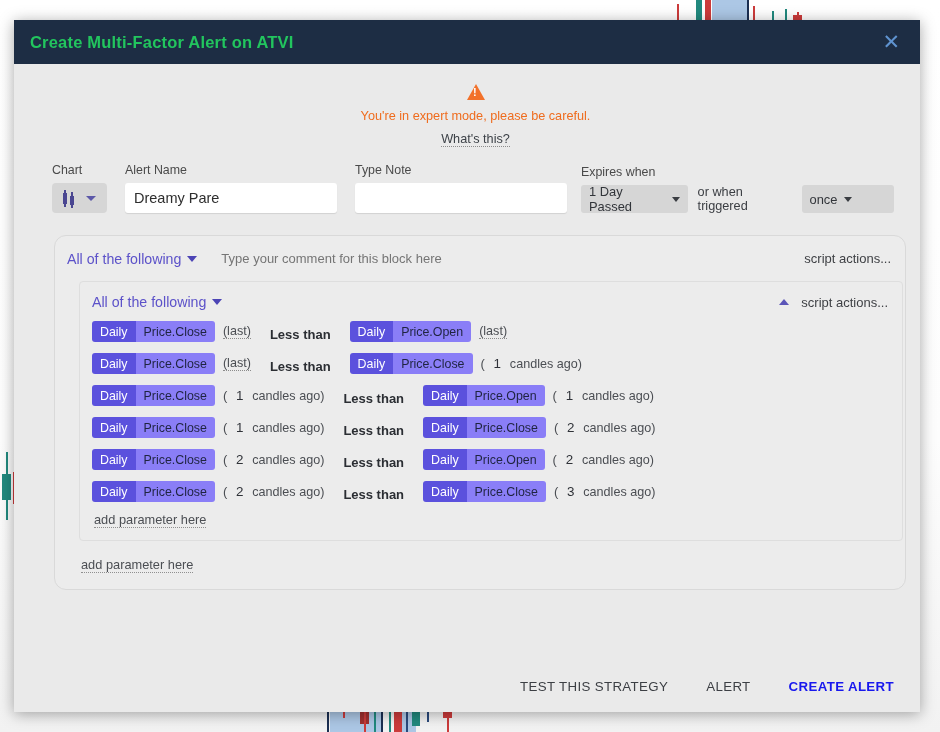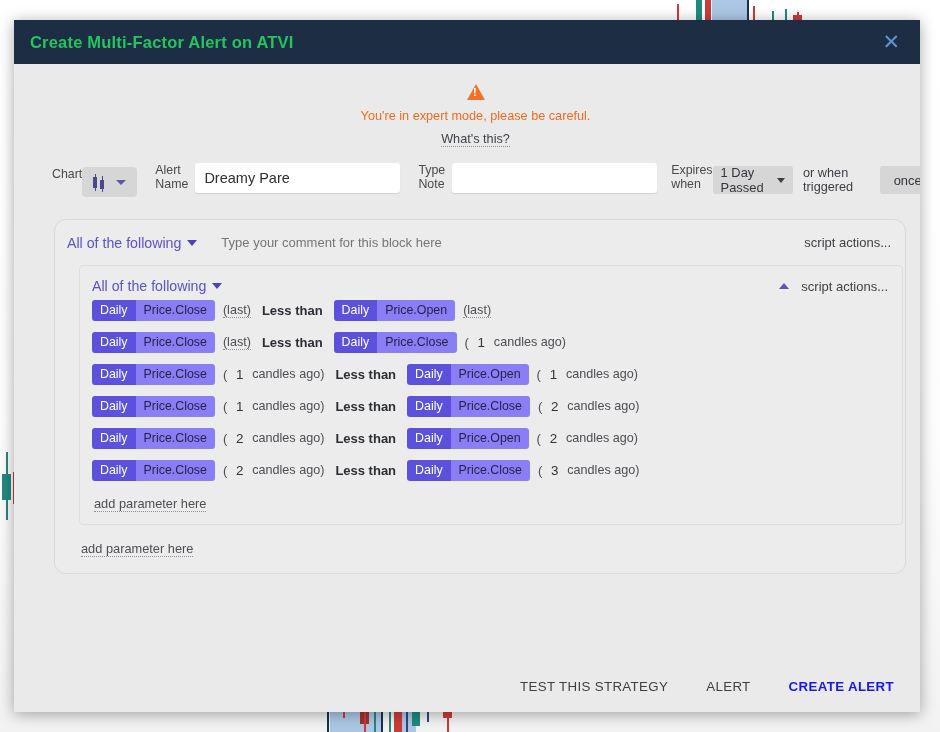--- a/index.html
+++ b/index.html
@@ -61,21 +61,21 @@
     color: #fff; font-size: 11px; font-weight: bold; line-height: 1;
   }
   #warn .msg { color: #ef6c1e; font-size: 12.7px; }
   #warn .whats {
     color: #3d4248; font-size: 12.7px; cursor: pointer;
     border-bottom: 1px dotted #8b8b8b;
   }
 
   
   #formrow { display: flex; align-items: flex-end; padding: 16px 0 0 12px; gap: 0; }
-  .fld { display: flex; flex-direction: row; }
+  .fld { display: flex; flex-direction: column; }
   .fld .lab { font-size: 12.4px; color: #4a4a4a; margin-bottom: 6px; }
   .chart-select {
     width: 55px; height: 30px; background: #d6d6d6; border-radius: 4px;
     display: flex; align-items: center; justify-content: space-around;
     cursor: pointer; padding: 0 5px;
   }
   .chart-ico { display: flex; align-items: center; gap: 3px; height: 16px; }
   .chart-ico i { display: block; width: 4px; background: #4a4691; position: relative; }
   .chart-ico i::before, .chart-ico i::after {
     content: ""; position: absolute; left: 1.2px; width: 1.6px; background: #4a4691;
@@ -97,21 +97,21 @@
     box-shadow: 0 1px 1px rgba(0,0,0,.10);
   }
   #alert-name-input { width: 212px; }
   #note-input { width: 212px; }
   #expires-group { display: flex; align-items: center; gap: 10px; }
   .pill-select {
     height: 28px; background: #d6d6d6; border-radius: 3px;
     display: flex; align-items: center; gap: 7px;
     padding: 0 8px; font-size: 12.9px; color: #32353a; cursor: pointer;
   }
-  .pill-select.wide { width: 96px; justify-content: flex-end; padding-right: 16px; }
+  .pill-select.wide { width: 96px; justify-content: flex-start; padding-right: 16px; }
   .caret-dk {
     width: 0; height: 0; border-left: 4.5px solid transparent;
     border-right: 4.5px solid transparent; border-top: 5px solid #3a3d42;
   }
   .mid-text { font-size: 12.7px; color: #3b3e43; }
 
   
   #outer-block {
     margin: 22px 0 0 14px; width: 852px;
     background: #ececec; border: 1px solid #d9d9d9; border-radius: 12px;
@@ -141,22 +141,22 @@
   }
 
   #inner-block {
     margin: 14px 0 0 12px; width: 824px;
     background: #ececec; border: 1px solid #dedede; border-radius: 4px;
     padding: 12px 14px 12px 12px;
   }
 
   
   .cond-row {
-    display: flex; align-items: center; height: 32px;
-    font-size: 13px; color: #3b3e43; gap: 0;
+    display: flex; align-items: flex-end; height: 32px;
+    font-size: 13px; color: #3b3e43; gap: 8px;
   }
   .chip {
     display: inline-flex; align-items: stretch; height: 21px;
     border-radius: 3px; overflow: hidden; cursor: pointer;
     font-size: 12.4px; white-space: nowrap;
   }
   .chip .seg-tf {
     background: #5b51dd; color: #ffffff; padding: 0 8px;
     display: flex; align-items: center; font-weight: 500;
   }

